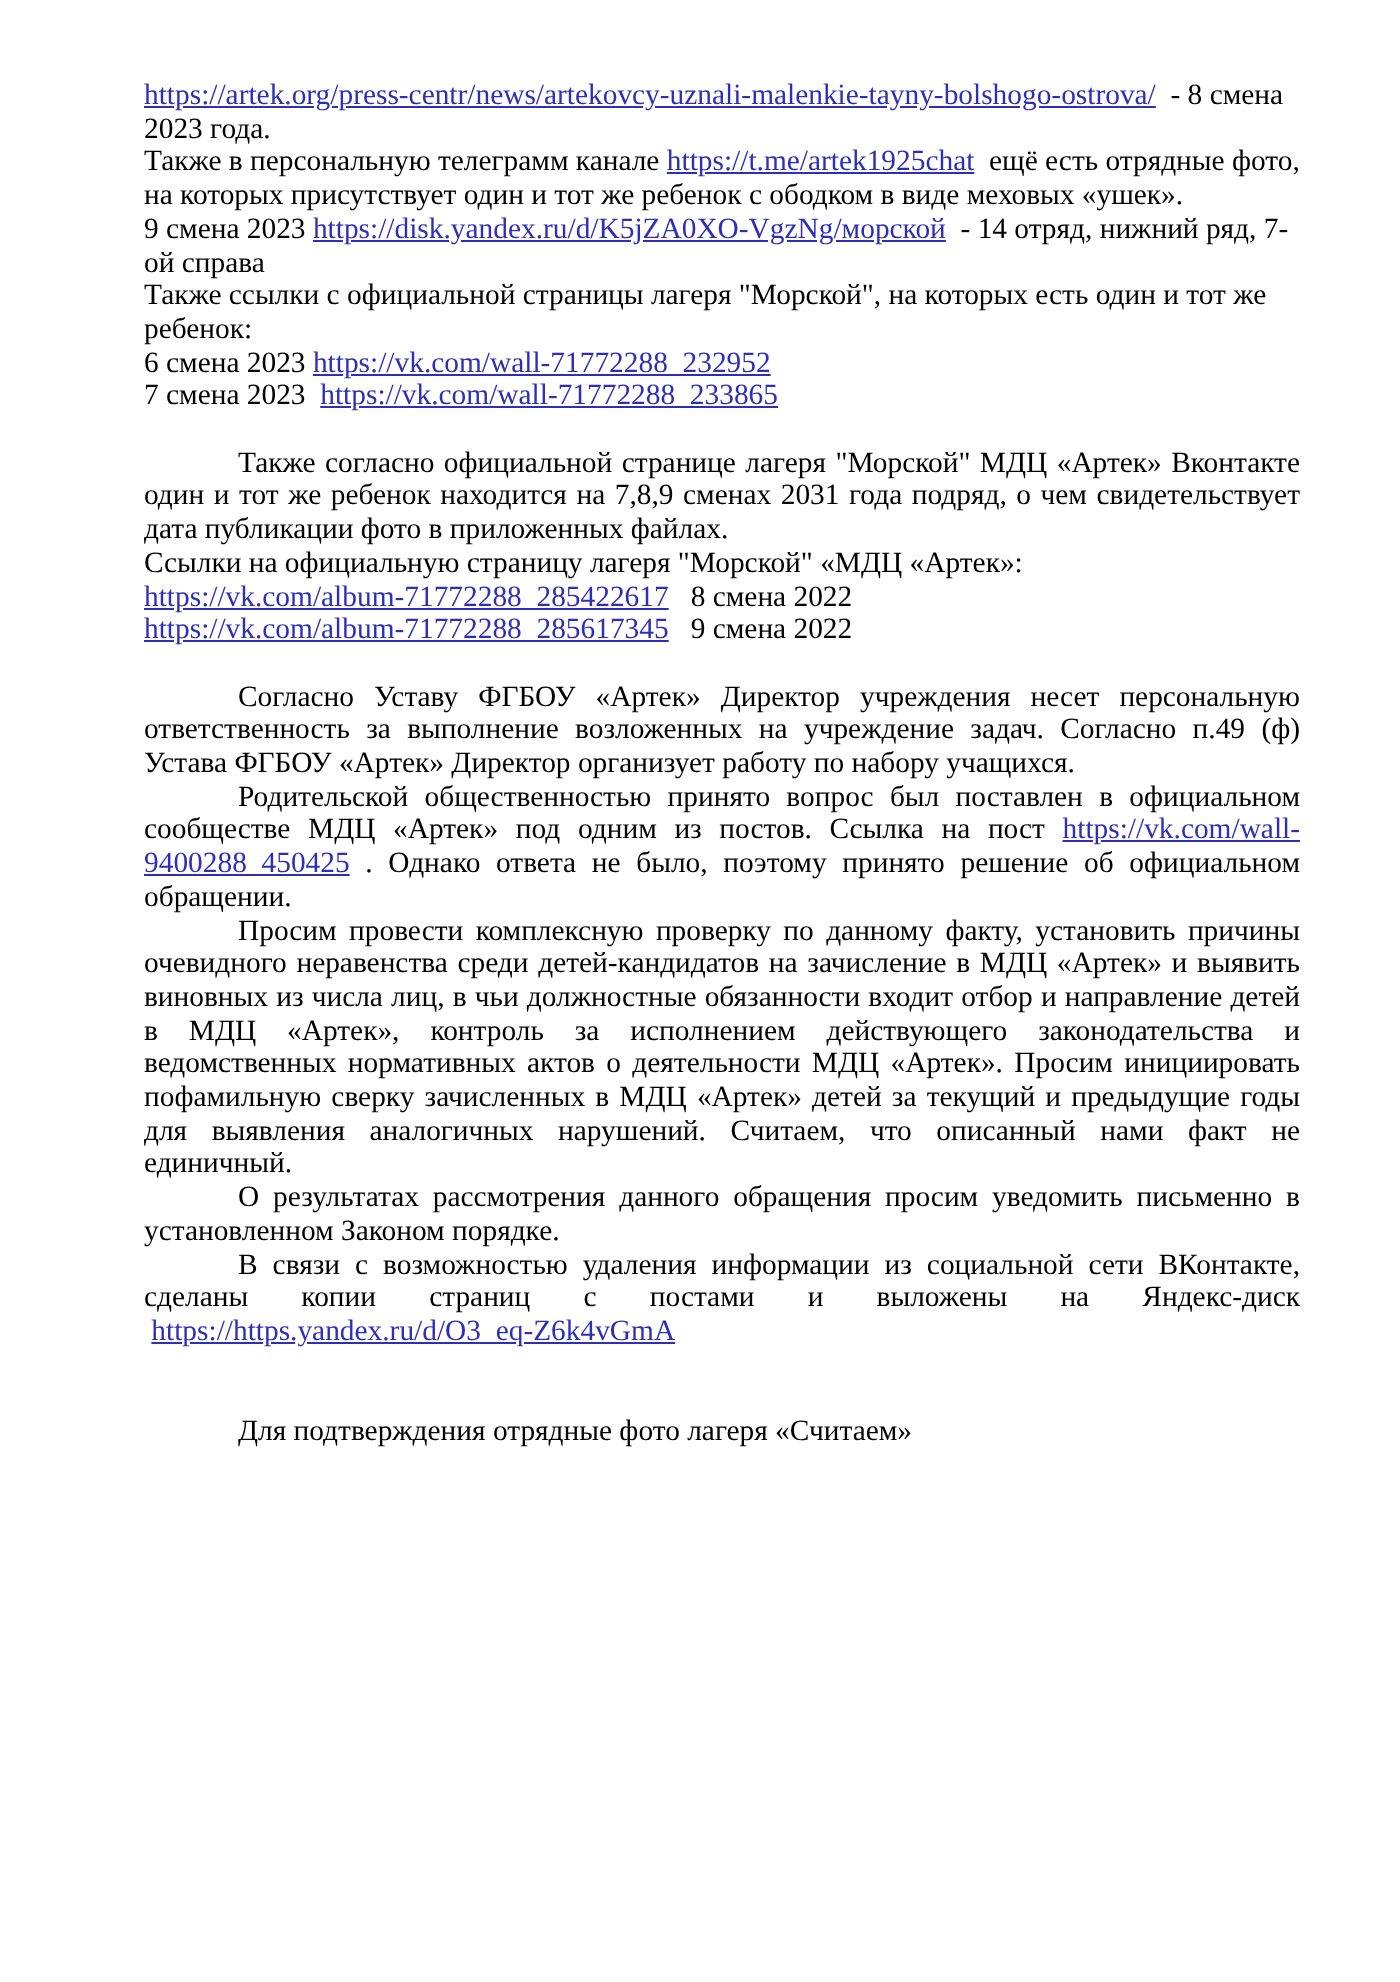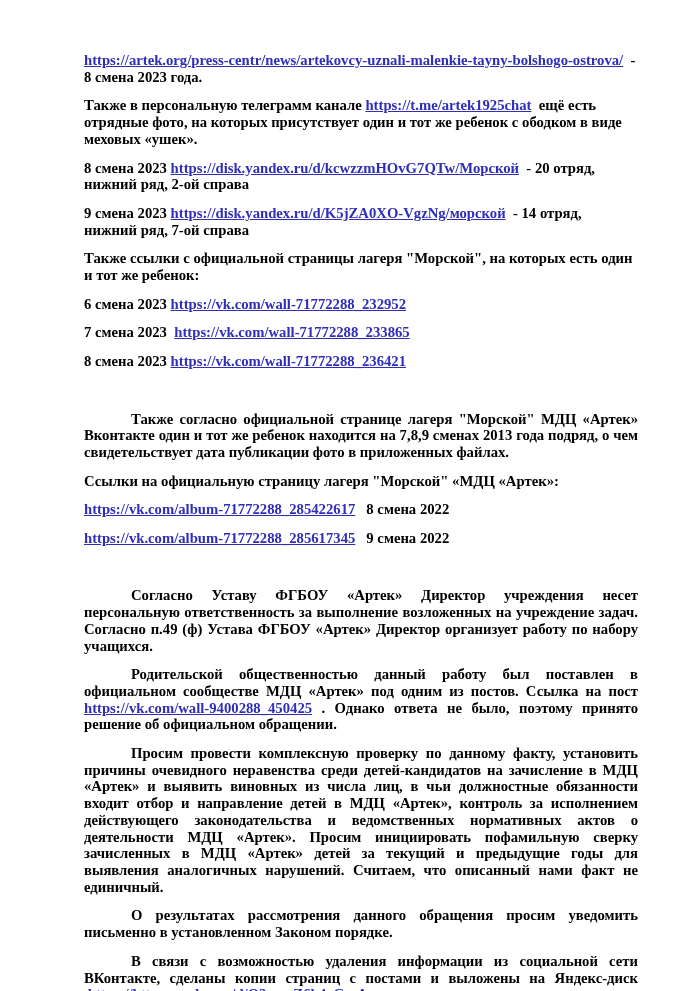--- a/index.html
+++ b/index.html
@@ -8,59 +8,56 @@
     min-height: 991px;
     box-sizing: border-box;
     background: #ffffff;
     padding: 40px 50px 40px 72px;
     font-family: "Liberation Serif", "DejaVu Serif", serif;
     font-size: 14.7px;
     line-height: 16.7px;
     color: #000000;
   }
   p.para {
-    margin: 12px;
+    margin: 0;
     padding: 0;
     text-align: left;
     overflow-wrap: break-word;
     word-wrap: break-word;
-    font-weight: bold;
   }
   p.para.justify { text-align: justify; }
   p.para.justify-last { text-align-last: justify; }
   p.para.indent { text-indent: 47px; }
   p.para.spacer { height: 16.7px; }
   a.doc-link {
     color: var(--link-color, #2e2eb8);
     text-decoration: underline;
     cursor: pointer;
   }
   span.text-run { color: inherit; }
 </style>
 </head>
 <body>
 
 <div class="page">
   <div>
       <p class="para"><a class="doc-link" href="#">https://artek.org/press-centr/news/artekovcy-uznali-malenkie-tayny-bolshogo-ostrova/</a><span class="text-run">&nbsp; - 8 смена 2023 года.</span></p>
       <p class="para"><span class="text-run">Также в персональную телеграмм канале </span><a class="doc-link" href="#">https://t.me/artek1925chat</a><span class="text-run">&nbsp; ещё есть отрядные фото, на которых присутствует один и тот же ребенок с ободком в виде меховых «ушек».</span></p>
-      <p class="para"><span class="text-run">8 смена 2023 </span><a class="doc-link" href="#">https://disk.yandex.ru/d/kcwzzmHOvG7QTw/Морской</a><span class="text-run">&nbsp; - 20 отряд, нижний ряд, 2-ой справа</span></p>
       <p class="para"><span class="text-run">9 смена 2023 </span><a class="doc-link" href="#">https://disk.yandex.ru/d/K5jZA0XO-VgzNg/морской</a><span class="text-run">&nbsp; - 14 отряд, нижний ряд, 7-ой справа</span></p>
       <p class="para"><span class="text-run">Также ссылки с официальной страницы лагеря "Морской", на которых есть один и тот же ребенок:</span></p>
       <p class="para"><span class="text-run">6 смена 2023 </span><a class="doc-link" href="#">https://vk.com/wall-71772288_232952</a></p>
       <p class="para"><span class="text-run">7 смена 2023 &nbsp;</span><a class="doc-link" href="#">https://vk.com/wall-71772288_233865</a></p>
-      <p class="para"><span class="text-run">8 смена 2023 </span><a class="doc-link" href="#">https://vk.com/wall-71772288_236421</a></p>
       <p class="para spacer"></p>
-      <p class="para indent justify"><span class="text-run">Также согласно официальной странице лагеря "Морской" МДЦ «Артек» Вконтакте один и тот же ребенок находится на 7,8,9 сменах 2013 года подряд, о чем свидетельствует дата публикации фото в приложенных файлах.</span></p>
+      <p class="para indent justify"><span class="text-run">Также согласно официальной странице лагеря "Морской" МДЦ «Артек» Вконтакте один и тот же ребенок находится на 7,8,9 сменах 2031 года подряд, о чем свидетельствует дата публикации фото в приложенных файлах.</span></p>
       <p class="para"><span class="text-run">Ссылки на официальную страницу лагеря "Морской" «МДЦ «Артек»:</span></p>
       <p class="para"><a class="doc-link" href="#">https://vk.com/album-71772288_285422617</a><span class="text-run">&nbsp;&nbsp; 8 смена 2022</span></p>
       <p class="para"><a class="doc-link" href="#">https://vk.com/album-71772288_285617345</a><span class="text-run">&nbsp;&nbsp; 9 смена 2022</span></p>
       <p class="para spacer"></p>
       <p class="para indent justify"><span class="text-run">Согласно Уставу ФГБОУ «Артек» Директор учреждения несет персональную ответственность за выполнение возложенных на учреждение задач. Согласно п.49 (ф) Устава ФГБОУ «Артек» Директор организует работу по набору учащихся.</span></p>
-      <p class="para indent justify"><span class="text-run">Родительской общественностью данный работу был поставлен в официальном сообществе МДЦ «Артек» под одним из постов. Ссылка на пост </span><a class="doc-link" href="#">https://vk.com/wall-9400288_450425</a><span class="text-run"> . Однако ответа не было, поэтому принято решение об официальном обращении.</span></p>
+      <p class="para indent justify"><span class="text-run">Родительской общественностью принято вопрос был поставлен в официальном сообществе МДЦ «Артек» под одним из постов. Ссылка на пост </span><a class="doc-link" href="#">https://vk.com/wall-9400288_450425</a><span class="text-run"> . Однако ответа не было, поэтому принято решение об официальном обращении.</span></p>
       <p class="para indent justify justify-last"><span class="text-run">Просим провести комплексную проверку по данному факту, установить причины очевидного неравенства среди детей-кандидатов на зачисление в МДЦ «Артек» и выявить виновных из числа лиц, в чьи должностные обязанности входит отбор и направление детей в МДЦ «Артек», контроль за исполнением действующего законодательства и ведомственных нормативных актов о деятельности МДЦ «Артек». Просим инициировать пофамильную сверку зачисленных в МДЦ «Артек» детей за текущий и предыдущие годы для выявления аналогичных нарушений. Считаем, что описанный нами факт не единичный.</span></p>
       <p class="para indent justify"><span class="text-run">О результатах рассмотрения данного обращения просим уведомить письменно в установленном Законом порядке.</span></p>
       <p class="para indent justify"><span class="text-run">В связи с возможностью удаления информации из социальной сети ВКонтакте, сделаны копии страниц с постами и выложены на Яндекс-диск &nbsp;</span><a class="doc-link" href="#">https://https.yandex.ru/d/O3_eq-Z6k4vGmA</a></p>
       <p class="para spacer"></p>
       <p class="para spacer"></p>
       <p class="para indent"><span class="text-run">Для подтверждения отрядные фото лагеря «Считаем»</span></p>
     </div>
 </div>
 
 </body></html>

